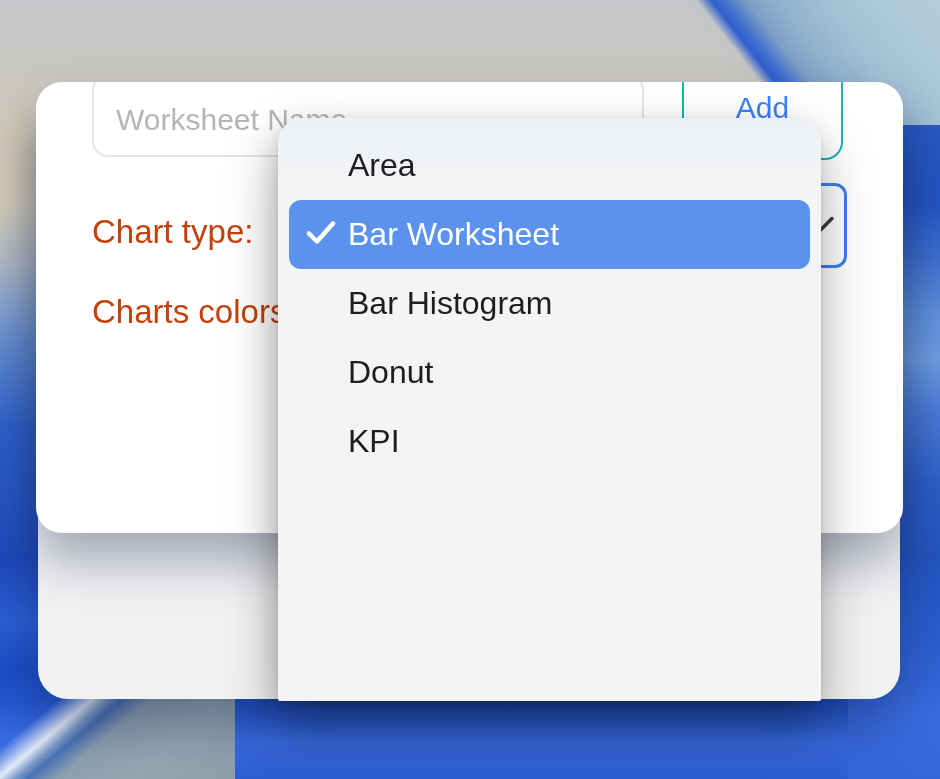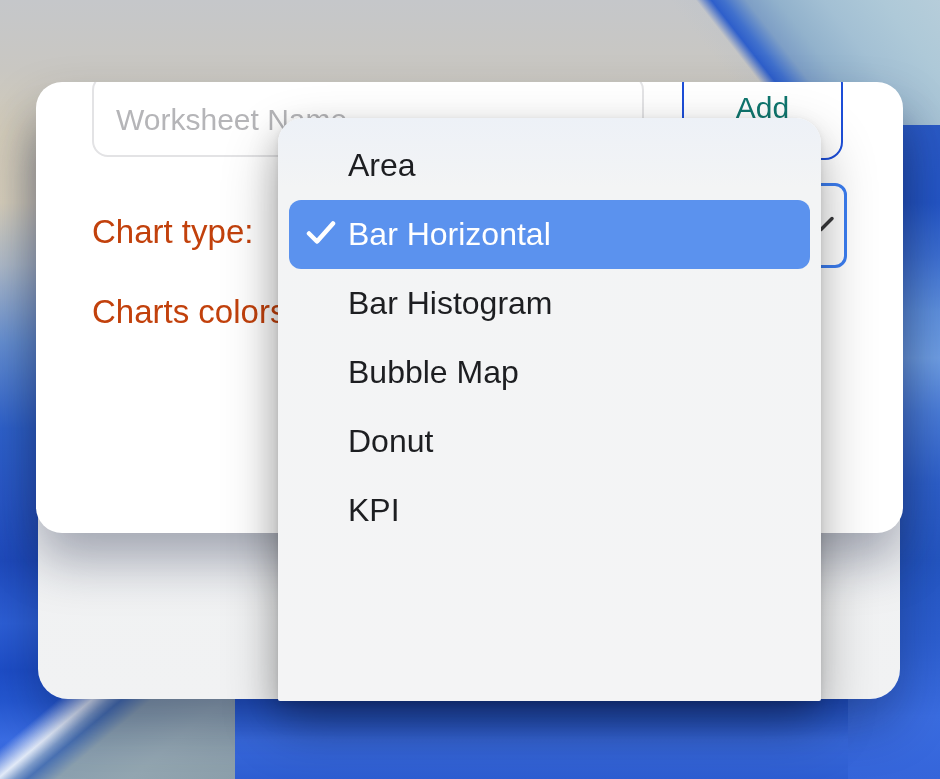--- a/index.html
+++ b/index.html
@@ -40,23 +40,23 @@
   }
   .worksheet-input{
     position:absolute;left:56px;top:-8px;width:552px;height:83px;
     box-sizing:border-box;border:2px solid #e3e3e5;border-radius:16px;
     background:#fff;padding:8px 0 0 22px;font-size:30px;color:#333;
     font-family:inherit;outline:none;
   }
   .worksheet-input::placeholder{color:#b5b5b8;opacity:1;}
   .add-btn{
     position:absolute;left:646px;top:-16px;width:161px;height:94px;
-    box-sizing:border-box;border:2px solid #1d4ed8;border-radius:18px;
+    box-sizing:border-box;border:2px solid #14b8a6;border-radius:18px;
     background:#fff;display:flex;align-items:center;justify-content:center;
-    padding-bottom:12px;font-size:30px;color:#0f766e;font-family:inherit;cursor:pointer;
+    padding-bottom:12px;font-size:30px;color:#3b82f6;font-family:inherit;cursor:pointer;
   }
   .field-label{
     position:absolute;left:56px;font-size:33px;line-height:44px;color:#c2410c;
     white-space:nowrap;
   }
   .lbl-chart-type{top:128px;}
   .lbl-charts-colors{top:208px;}
   .chart-select{
     position:absolute;left:604px;top:101px;width:207px;height:85px;
     box-sizing:border-box;border:3px solid #3c7ef2;border-radius:12px;
@@ -113,27 +113,24 @@
   <div class="dropdown">
     <div class="dd-item">
       <span>Area</span>
     </div>
     <div class="dd-item selected">
       <span class="check">
         <svg width="30" height="26" viewBox="0 0 30 26">
           <path d="M3 14 L11 22 L27 4" fill="none" stroke="#ffffff" stroke-width="4.5" stroke-linecap="round" stroke-linejoin="round"></path>
         </svg>
       </span>
-      <span>Bar Horizontal</span>
+      <span>Bar Worksheet</span>
     </div>
     <div class="dd-item">
       <span>Bar Histogram</span>
-    </div>
-    <div class="dd-item">
-      <span>Bubble Map</span>
     </div>
     <div class="dd-item">
       <span>Donut</span>
     </div>
     <div class="dd-item">
       <span>KPI</span>
     </div>
   </div>
 
 </div>

